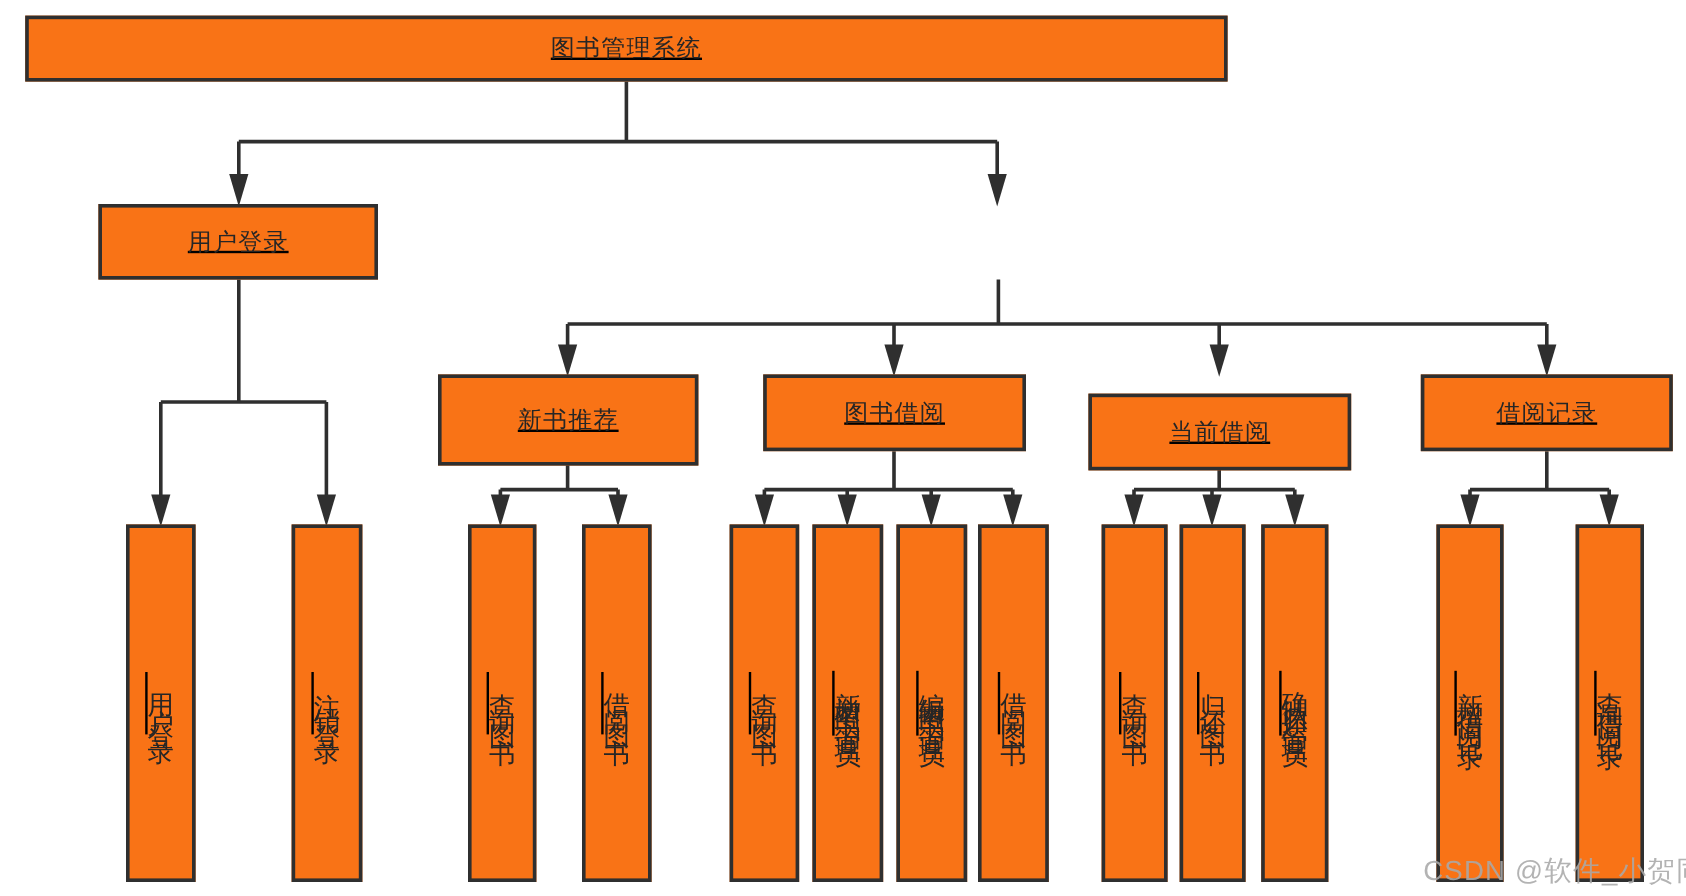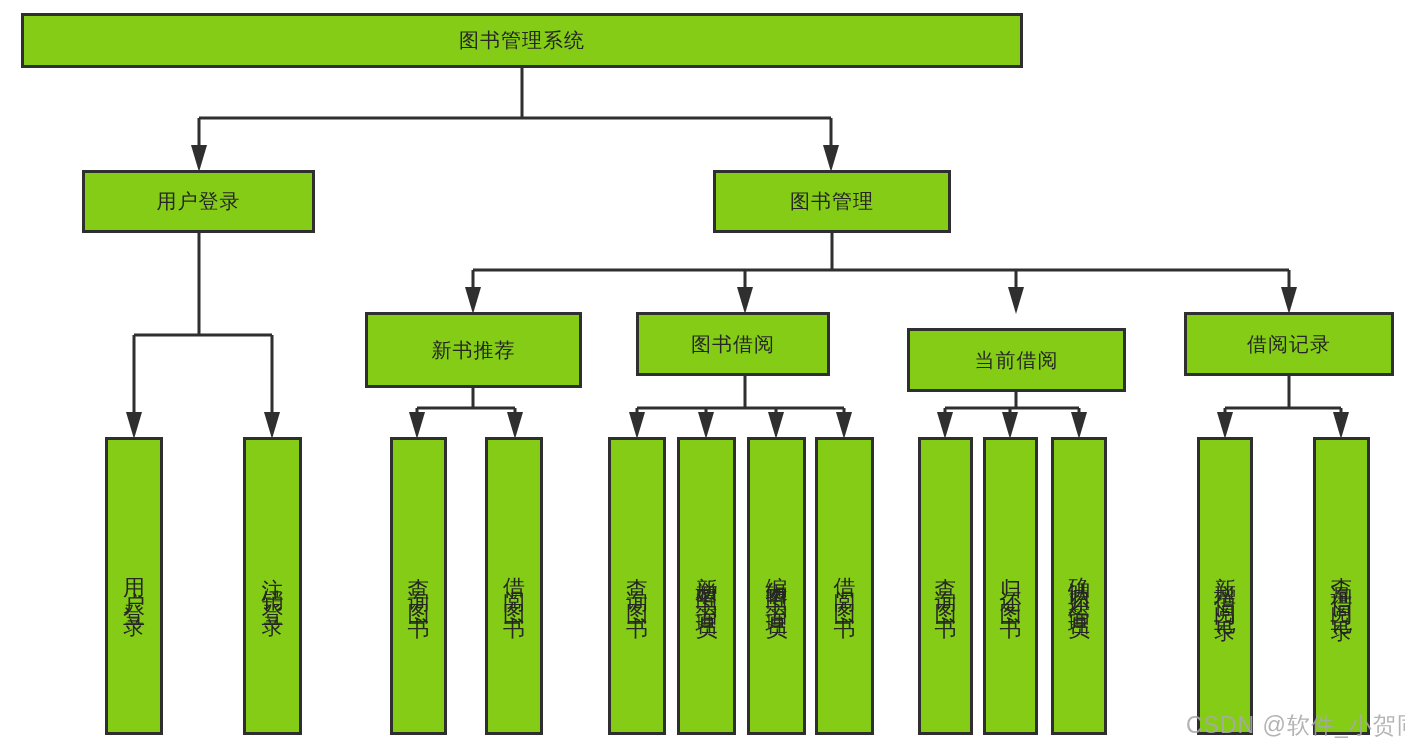--- a/index.html
+++ b/index.html
@@ -23,24 +23,25 @@
   }
   .connectors {
     position: absolute;
     left: 0; top: 0;
     width: 1405px; height: 747px;
     color: var(--line);
   }
   .box {
     position: absolute;
     border: 3px solid var(--line);
-    background: #84cc16;
+    background: #f97316;
     display: flex;
     align-items: center;
     justify-content: center;
+    text-decoration: underline;
   }
   .hlabel {
     font-size: 20px;
     letter-spacing: 1px;
     color: var(--text);
     white-space: nowrap;
   }
   .vlabel {
     writing-mode: vertical-rl;
     text-orientation: mixed;
@@ -100,28 +101,25 @@
     </g>
   </svg>
 
   <div class="box" style="left:21px; top:13px; width:1002px; height:55px;">
     <span class="hlabel">图书管理系统</span>
   </div>
 
   <div class="box" style="left:82px; top:170px; width:233px; height:63px;">
     <span class="hlabel">用户登录</span>
   </div>
-  <div class="box" style="left:713px; top:170px; width:238px; height:63px;">
-    <span class="hlabel">图书管理</span>
-  </div>
 
   <div class="box" style="left:365px; top:312px; width:217px; height:76px;">
     <span class="hlabel">新书推荐</span>
   </div>
-  <div class="box" style="left:636px; top:312px; width:194px; height:64px;justify-content:center;">
+  <div class="box" style="left:636px; top:312px; width:219px; height:64px;justify-content:center;">
     <span class="hlabel">图书借阅</span>
   </div>
   <div class="box" style="left:907px; top:328px; width:219px; height:64px;">
     <span class="hlabel">当前借阅</span>
   </div>
   <div class="box" style="left:1184px; top:312px; width:210px; height:64px;">
     <span class="hlabel">借阅记录</span>
   </div>
 
   <div class="box" style="left:105px; top:437px; width:58px; height:298px;">

